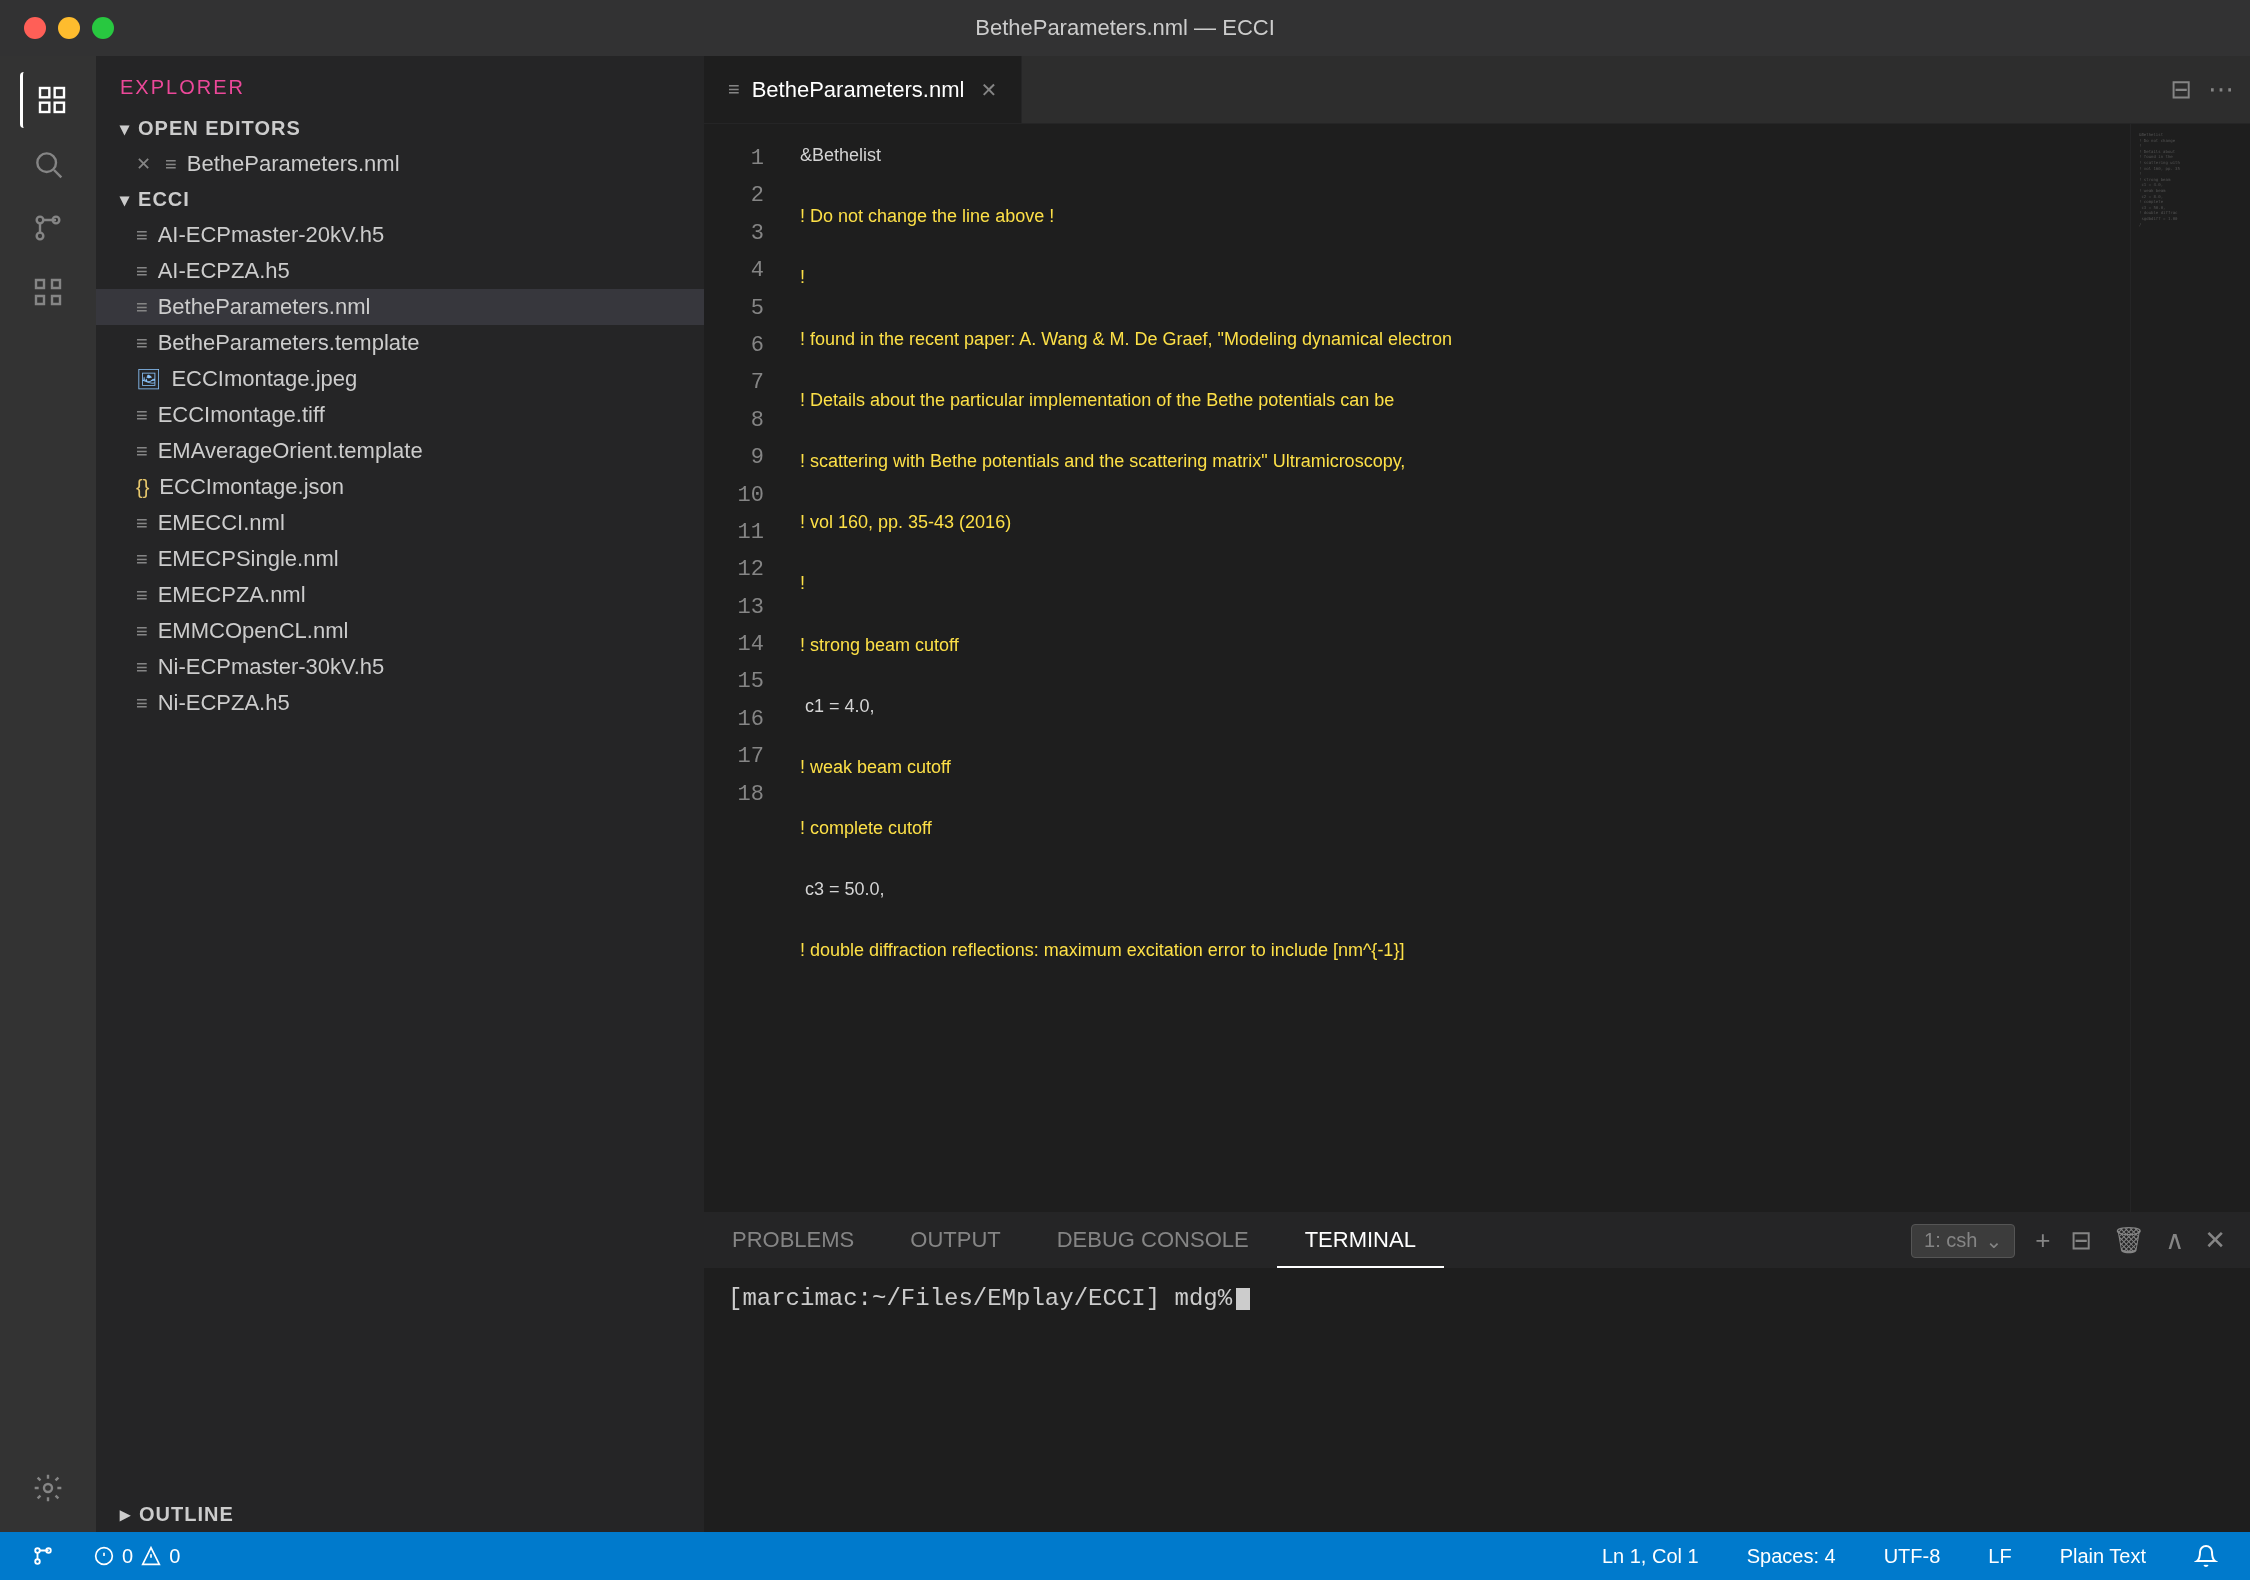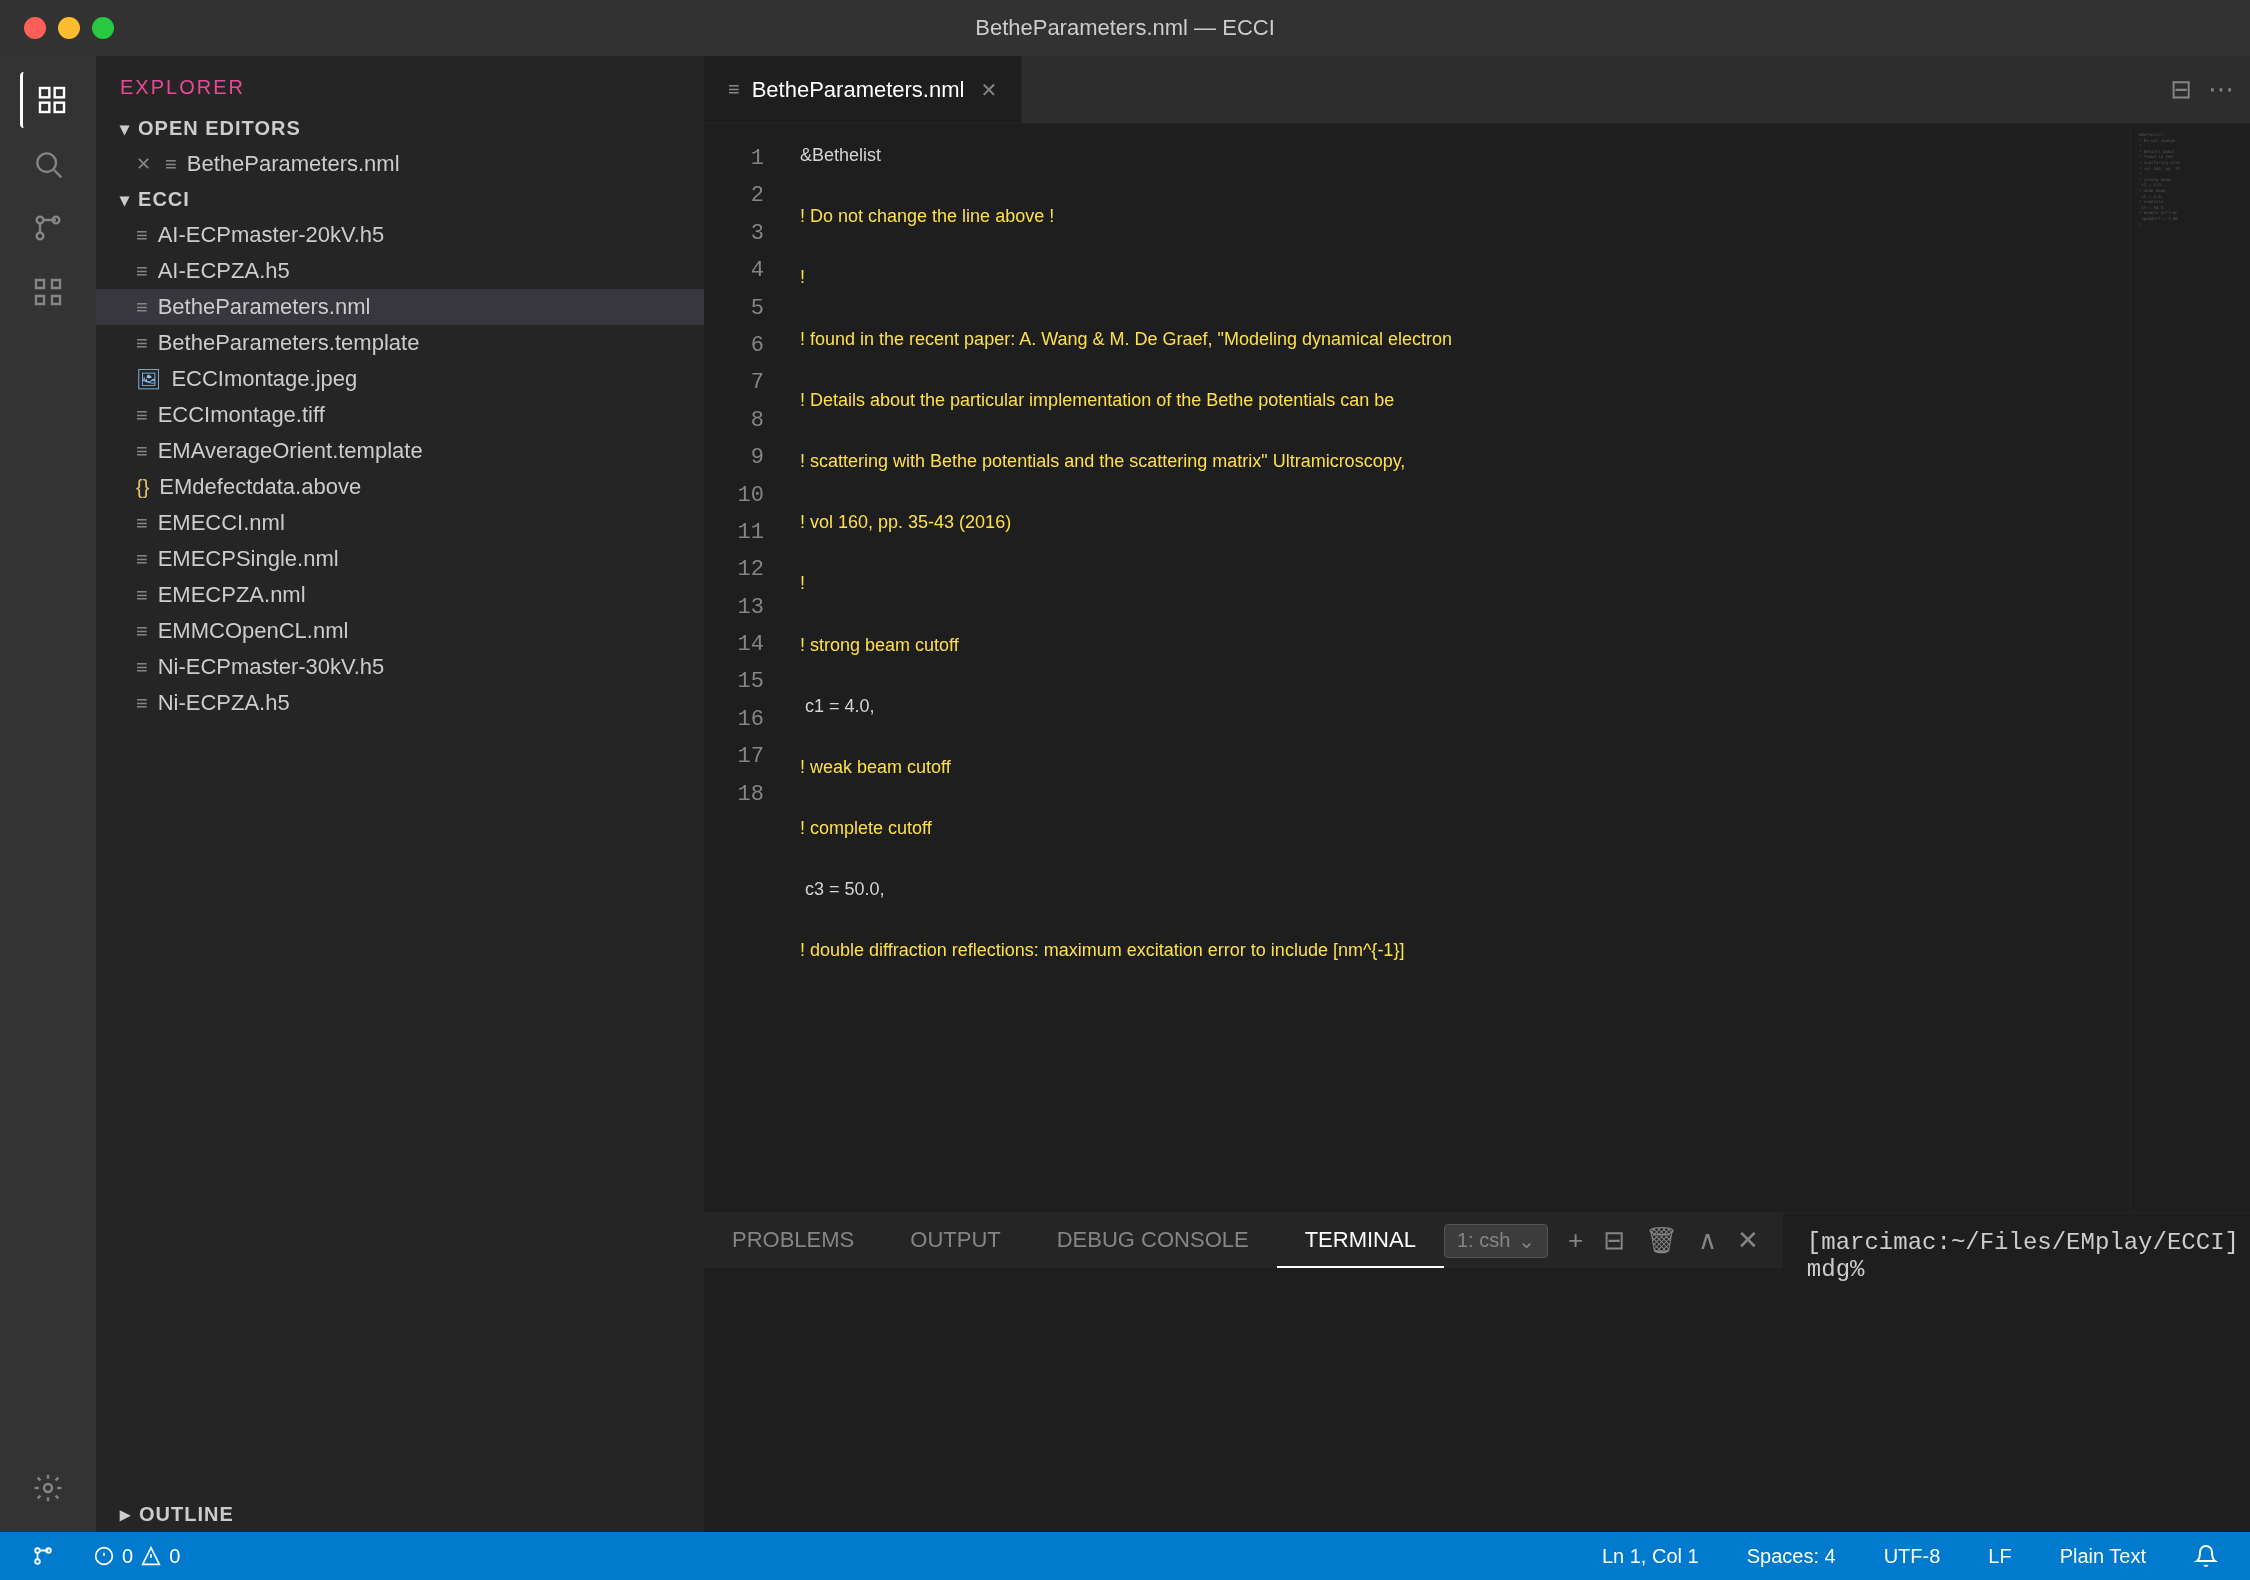--- a/index.html
+++ b/index.html
@@ -267,21 +267,21 @@
       color: #858585;
       white-space: pre;
     }
 
     
     .bottom-panel {
       height: 320px;
       background: #1e1e1e;
       border-top: 1px solid #252526;
       display: flex;
-      flex-direction: row;
+      flex-direction: column;
       flex-shrink: 0;
     }
     .panel-tabs {
       display: flex;
       align-items: center;
       background: #252526;
       border-bottom: 1px solid #1e1e1e;
       height: 56px;
       flex-shrink: 0;
     }
@@ -484,21 +484,21 @@
           <li class="file-item">
               <span class="file-icon">≡</span>
               <span>ECCImontage.tiff</span>
             </li>
           <li class="file-item">
               <span class="file-icon">≡</span>
               <span>EMAverageOrient.template</span>
             </li>
           <li class="file-item">
               <span class="file-icon" style="color:#e8c86d">{}</span>
-              <span>EMdefectdata.above</span>
+              <span>ECCImontage.json</span>
             </li>
           <li class="file-item">
               <span class="file-icon">≡</span>
               <span>EMECCI.nml</span>
             </li>
           <li class="file-item">
               <span class="file-icon">≡</span>
               <span>EMECPSingle.nml</span>
             </li>
           <li class="file-item">

